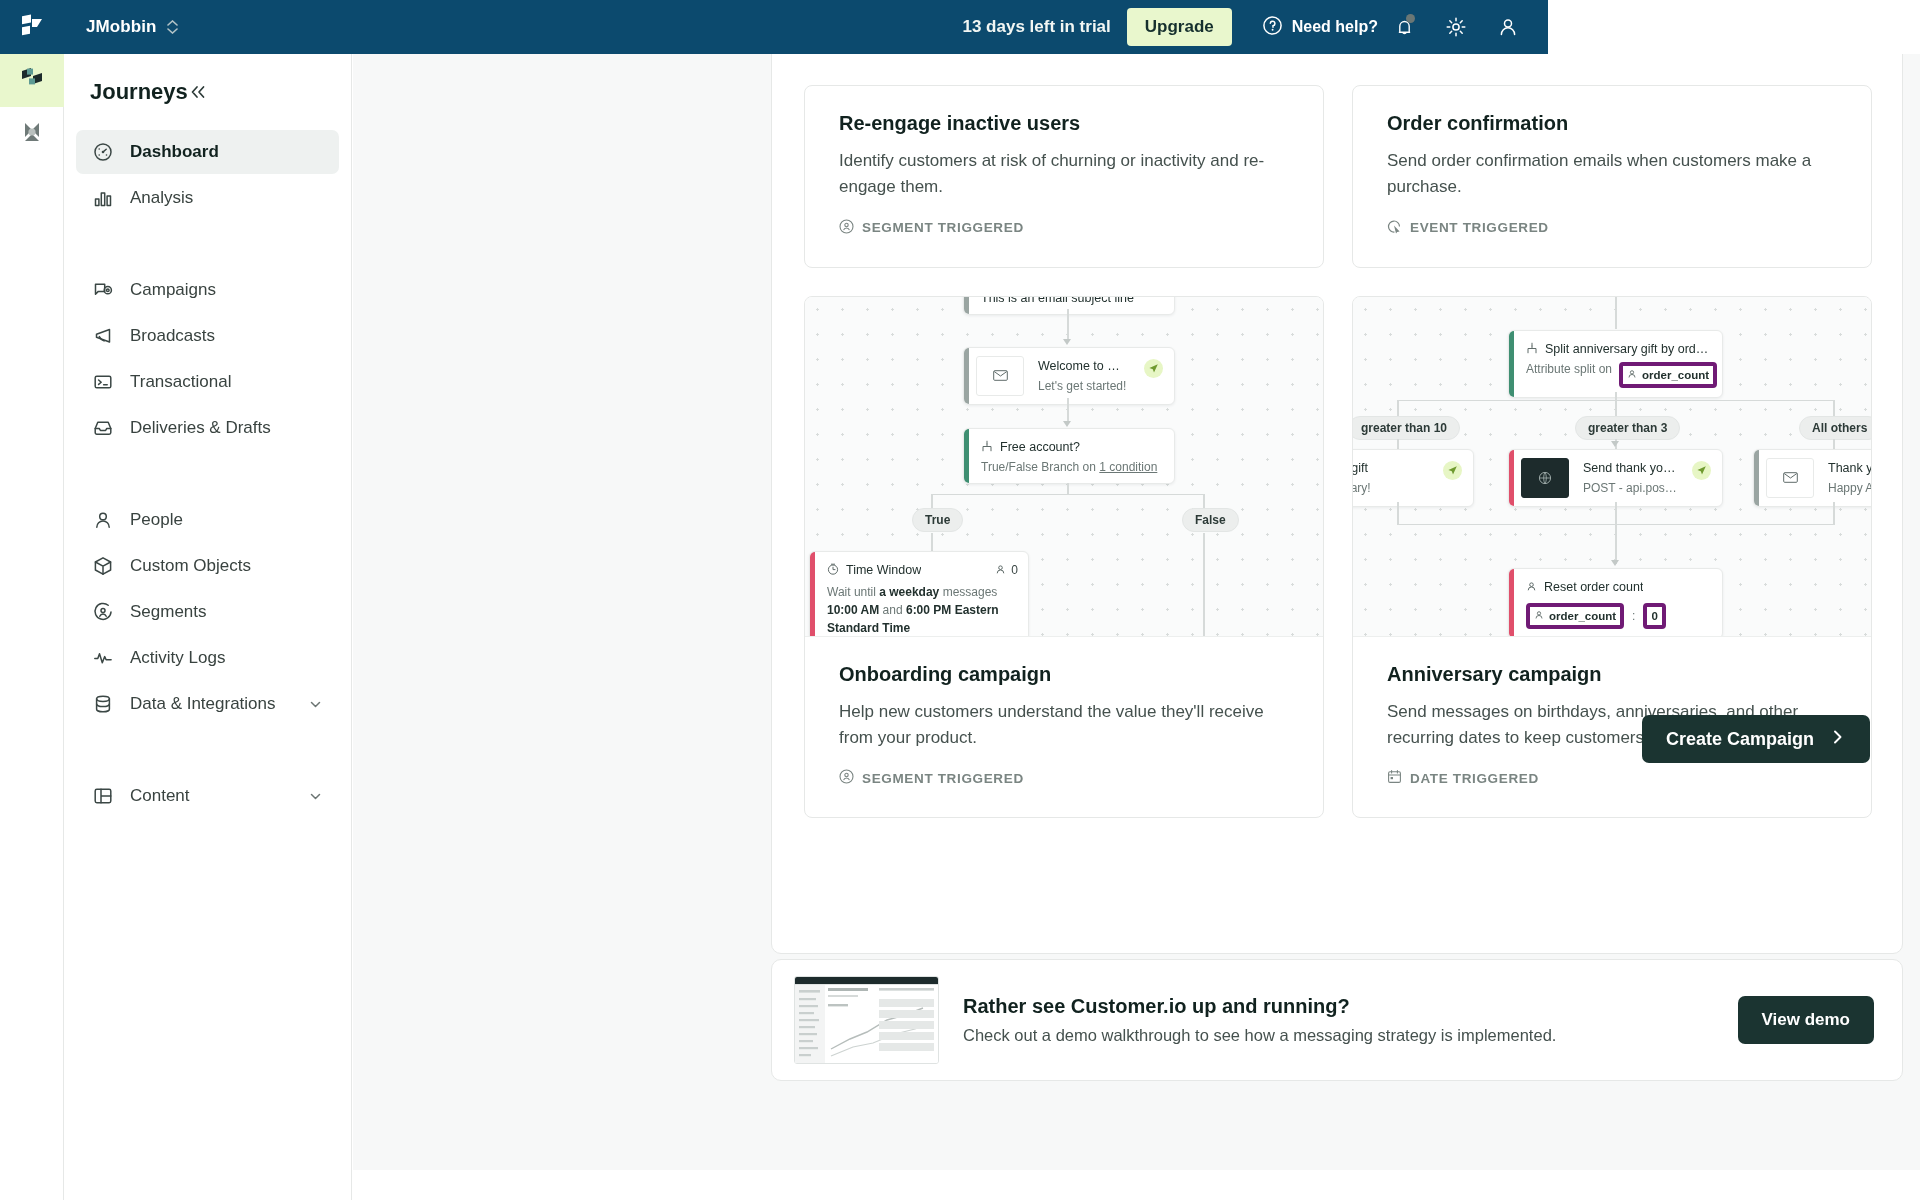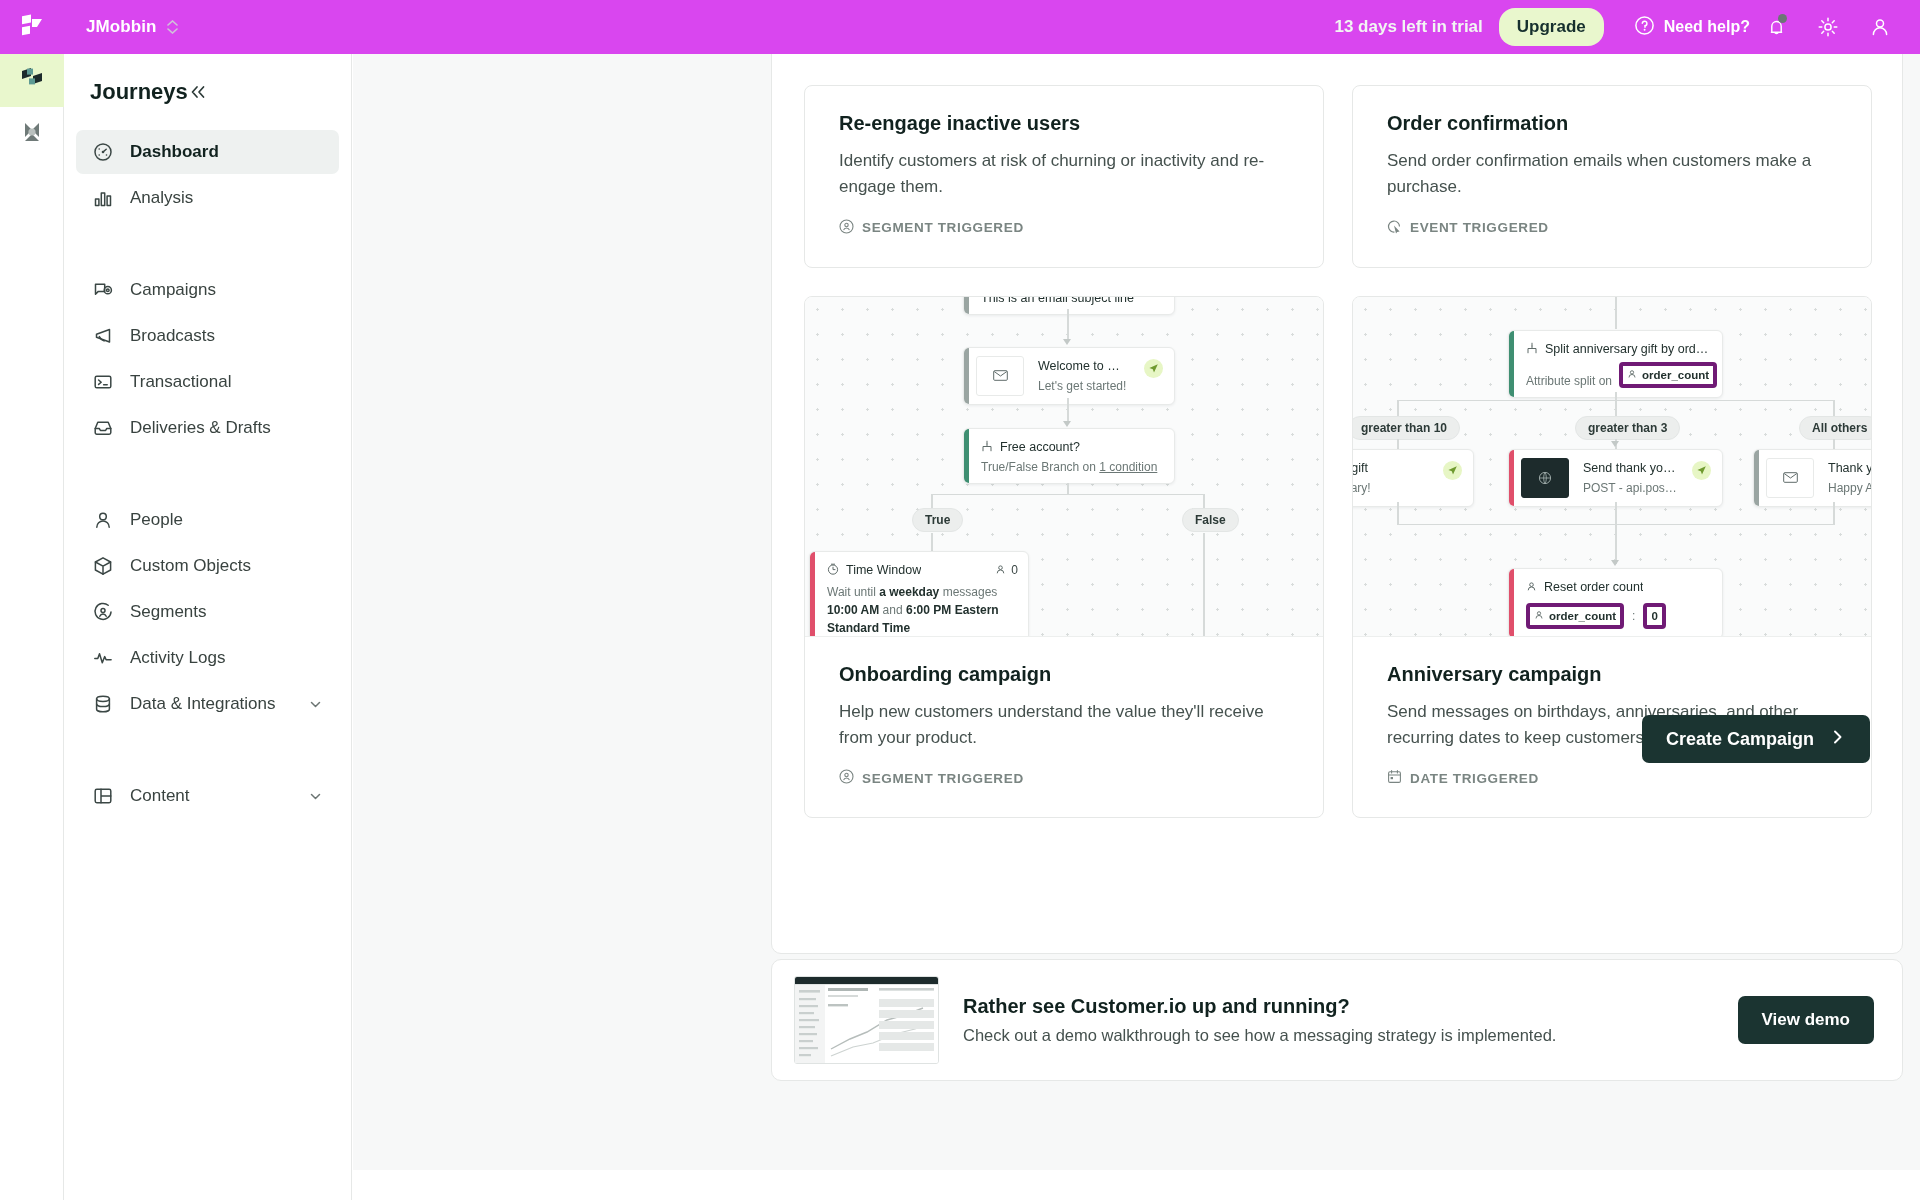--- a/index.html
+++ b/index.html
@@ -6,22 +6,22 @@
   html, body {
     width: 1920px; height: 1200px;
     font-family: "Liberation Sans", sans-serif;
     background: #ffffff;
     overflow: hidden;
   }
 
   
   .topbar {
     position: absolute; top: 0; left: 0;
-    width: 1920px; height: 54px;
-    background: #d946ef;
+    width: 1548px; height: 54px;
+    background: #0c4a6e;
     display: flex; align-items: center;
     color: #ffffff;
     z-index: 50;
   }
   .brand-logo {
     width: 64px; height: 54px;
     display: flex; align-items: center; justify-content: center;
   }
   .workspace {
     display: flex; align-items: center; gap: 10px;
@@ -38,21 +38,21 @@
     margin-left: auto; display: flex; align-items: center;
     gap: 0px; padding-right: 14px;
   }
   .trial-text {
     font-size: 17px; font-weight: 700; color: #f2f6f3;
     margin-right: 16px; white-space: nowrap;
   }
   .upgrade-btn {
     background: #e9f7cd; color: #16302e;
     font-size: 17px; font-weight: 700;
-    border: none; border-radius: 16px;
+    border: none; border-radius: 4px;
     padding: 9px 18px; cursor: pointer;
     font-family: inherit;
   }
   .help-btn {
     display: flex; align-items: center; gap: 9px;
     font-size: 16px; font-weight: 600; color: #ffffff;
     margin-left: 30px; cursor: pointer;
     white-space: nowrap;
   }
   .icon-btn {
@@ -619,21 +619,21 @@
 
     <div class="node" style="left:155px; top:33px; width:215px;">
       <div class="node-bar bar-green"></div>
       <div class="node-inner">
         <div class="node-row">
           <span><svg width="12" height="12" viewBox="0 0 12 12">
                       <path d="M6 1.2 V4 M2 10.8 V6.5 H10 V10.8 M6 4 V6.5" stroke="#5f6b69" stroke-width="1" fill="none" stroke-linecap="round"></path>
                     </svg></span>
           <span class="node-title">Split anniversary gift by order count</span>
         </div>
-        <div class="node-sub" style="display:flex;align-items:flex-end;gap:7px;">
+        <div class="node-sub" style="display:flex;align-items:flex-start;gap:7px;">
           <span>Attribute split on</span>
           <span class="chip">
             <span><svg width="10" height="10" viewBox="0 0 11 11">
                         <circle cx="5.5" cy="3.7" r="1.8" stroke="#5f6b69" stroke-width="1" fill="none"></circle>
                         <path d="M2.2 9.3a3.3 3.3 0 0 1 6.6 0" stroke="#5f6b69" stroke-width="1" fill="none"></path>
                       </svg></span>
             <span>order_count</span>
           </span>
         </div>
       </div>

